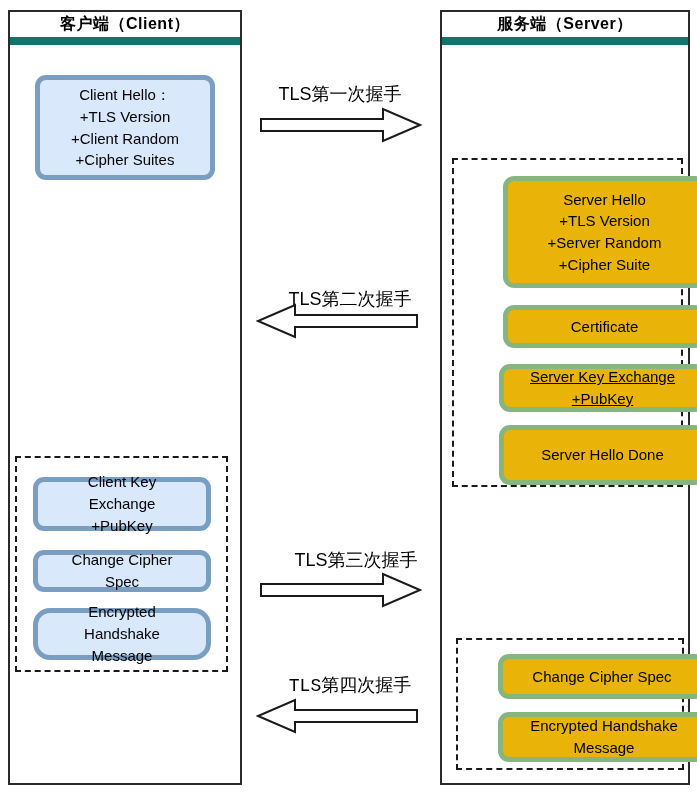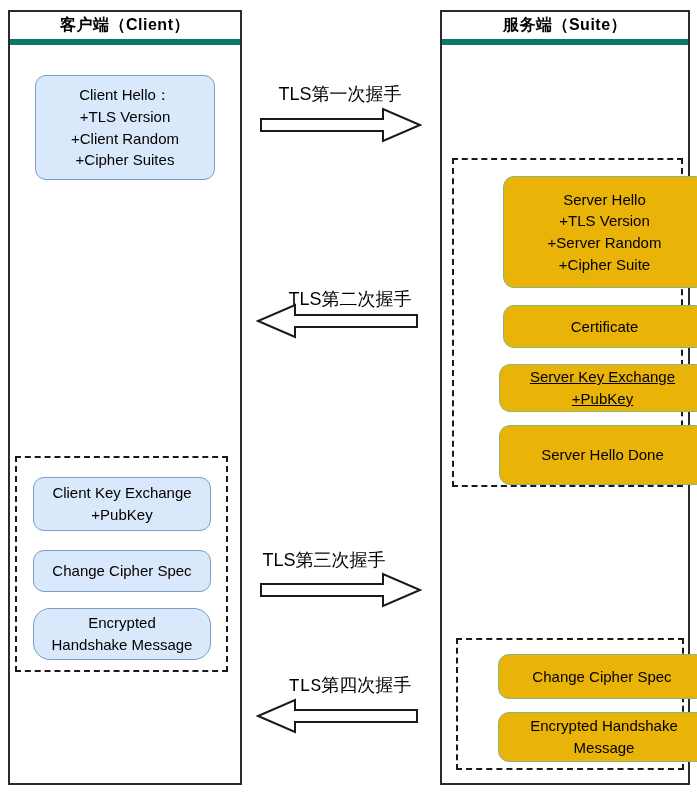--- a/index.html
+++ b/index.html
@@ -25,36 +25,36 @@
   }
   #panel-client { left: 8px;   top: 10px; width: 234px; height: 775px; }
   #panel-server { left: 440px; top: 10px; width: 250px; height: 775px; }
 
   .panel-header {
     position: absolute;
     left: 0;
     top: 0;
     right: 0;
     height: 33px;
-    border-bottom: 6px solid #0f766e;
+    border-bottom: 8px solid #0f766e;
     display: flex;
     align-items: center;
     justify-content: center;
     font-weight: bold;
     font-size: 16px;
     letter-spacing: 0.5px;
     box-sizing: border-box;
   }
 
   
   .msgbox {
     position: absolute;
     box-sizing: border-box;
     border-radius: 11px;
-    border: 1px solid #b91c1c;
+    border: 5px solid #b91c1c;
     display: flex;
     align-items: center;
     justify-content: center;
     text-align: center;
     font-size: 15px;
     line-height: 1.45;
     white-space: pre-line;
     padding: 2px 16px;
   }
   .msgbox.blue  { background: #dae8fc; border-color: #7a9ec2; }
@@ -97,21 +97,21 @@
 
 <div class="msgbox blue" style="left:33px; top:477px; width:178px; height:54px;">Client Key Exchange
 +PubKey</div>
 
 <div class="msgbox blue" style="left:33px; top:550px; width:178px; height:42px;">Change Cipher Spec</div>
 
 <div class="msgbox blue" style="left:33px; top:608px; width:178px; height:52px;border-radius:17px;">Encrypted
 Handshake Message</div>
 
 <div class="panel" id="panel-server">
-  <div class="panel-header">服务端（Suite）</div>
+  <div class="panel-header">服务端（Server）</div>
 </div>
 
 <div class="group" style="left:452px; top:158px; width:231px; height:329px;"></div>
 
 <div class="msgbox green" style="left:466px; top:176px; width:203px; height:112px;">Server Hello
 +TLS Version
 +Server Random
 +Cipher Suite</div>
 
 <div class="msgbox green" style="left:466px; top:305px; width:203px; height:43px;">Certificate</div>
@@ -135,21 +135,21 @@
   </svg>
 </div>
 
 <div class="arrow-label" style="left:270px; top:287px; width:160px;">TLS第二次握手</div>
 <div class="arrow" style="left:256px; top:303px;">
   <svg width="162" height="36" viewBox="0 0 162 36">
     <polygon points="161,12 39,12 39,2 2,18 39,34 39,24 161,24" fill="#ffffff" stroke="#1a1a1a" stroke-width="2" stroke-linejoin="miter"></polygon>
   </svg>
 </div>
 
-<div class="arrow-label" style="left:244px; top:548px; width:160px;">TLS第三次握手</div>
+<div class="arrow-label" style="left:276px; top:548px; width:160px;">TLS第三次握手</div>
 <div class="arrow" style="left:260px; top:572px;">
   <svg width="162" height="36" viewBox="0 0 162 36">
     <polygon points="1,12 123,12 123,2 160,18 123,34 123,24 1,24" fill="#ffffff" stroke="#1a1a1a" stroke-width="2" stroke-linejoin="miter"></polygon>
   </svg>
 </div>
 
 <div class="arrow-label" style="left:270px; top:673px; width:160px;font-family:Liberation Mono, monospace;">TLS第四次握手</div>
 <div class="arrow" style="left:256px; top:698px;">
   <svg width="162" height="36" viewBox="0 0 162 36">
     <polygon points="161,12 39,12 39,2 2,18 39,34 39,24 161,24" fill="#ffffff" stroke="#1a1a1a" stroke-width="2" stroke-linejoin="miter"></polygon>

